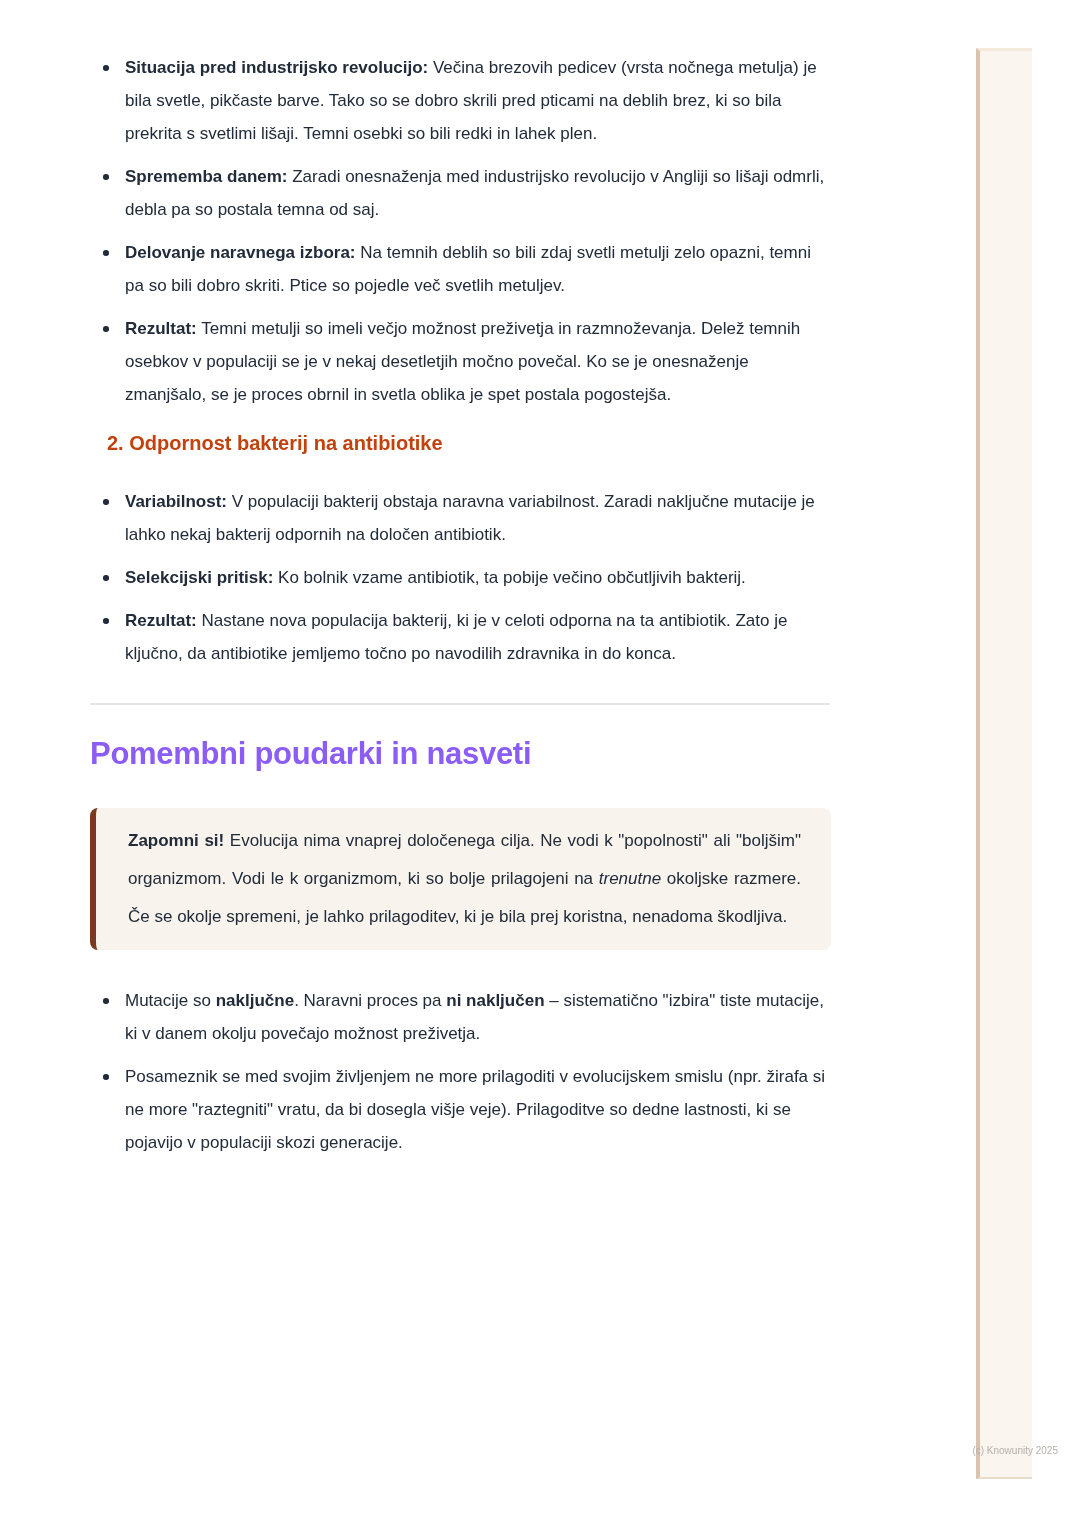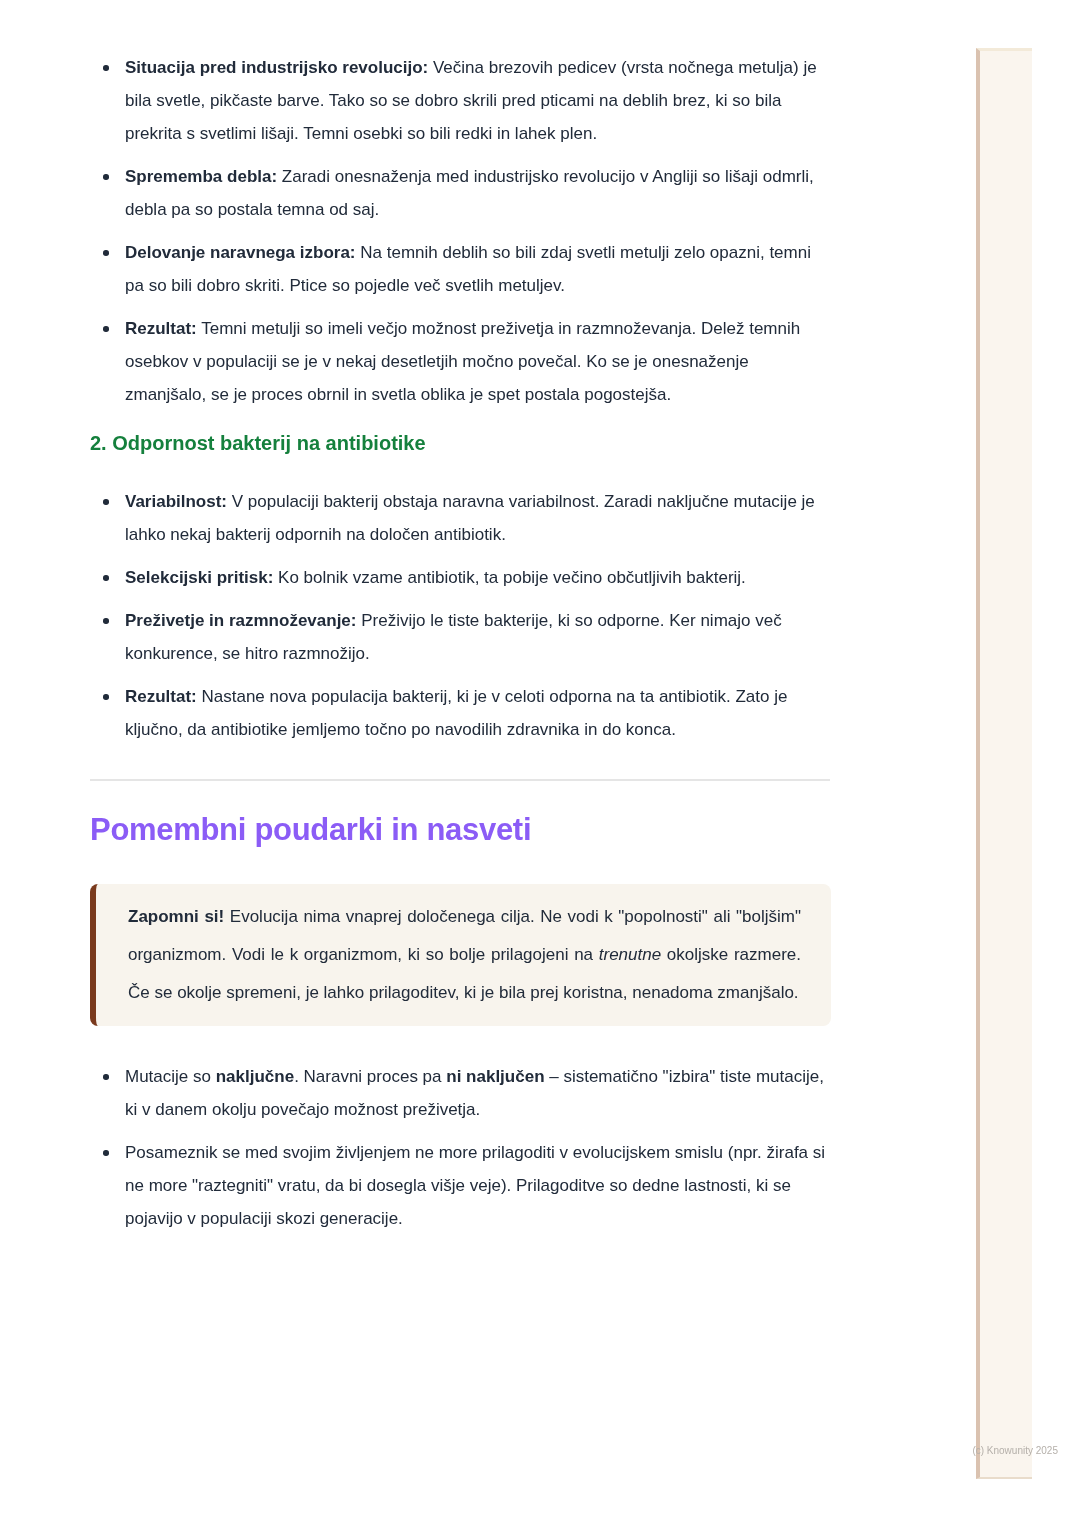--- a/index.html
+++ b/index.html
@@ -43,25 +43,25 @@
     left: 13px;
     top: 14px;
     width: 5.5px;
     height: 5.5px;
     border-radius: 50%;
     background: #212b3a;
   }
   strong { font-weight: bold; }
   em { font-style: italic; }
   h3.sub-heading {
-    margin: 18px 0 28px 0;
+    margin: 18px 0 28px 17px;
     font-size: 20px;
     line-height: 28px;
     font-weight: bold;
-    color: #15803d;
+    color: #c2410c;
   }
   hr.divider {
     border: none;
     border-top: 2px solid #e5e5e5;
     margin: 33px 0 0 0;
     width: 740px;
   }
   h1.highlights {
     margin: 28px 0 0 0;
     font-size: 31px;
@@ -111,40 +111,39 @@
   }
 </style>
 </head>
 <body>
 
 <div class="page" style="background: rgb(255, 255, 255); color: rgb(33, 43, 58);">
   <div class="content">
 
     <ul class="bullets">
         <li><strong>Situacija pred industrijsko revolucijo:</strong><span> Večina brezovih pedicev (vrsta nočnega metulja) je bila svetle, pikčaste barve. Tako so se dobro skrili pred pticami na deblih brez, ki so bila prekrita s svetlimi lišaji. Temni osebki so bili redki in lahek plen.</span></li>
-        <li><strong>Sprememba debla:</strong><span> Zaradi onesnaženja med industrijsko revolucijo v Angliji so lišaji odmrli, debla pa so postala temna od saj.</span></li>
+        <li><strong>Sprememba danem:</strong><span> Zaradi onesnaženja med industrijsko revolucijo v Angliji so lišaji odmrli, debla pa so postala temna od saj.</span></li>
         <li><strong>Delovanje naravnega izbora:</strong><span> Na temnih deblih so bili zdaj svetli metulji zelo opazni, temni pa so bili dobro skriti. Ptice so pojedle več svetlih metuljev.</span></li>
         <li><strong>Rezultat:</strong><span> Temni metulji so imeli večjo možnost preživetja in razmnoževanja. Delež temnih osebkov v populaciji se je v nekaj desetletjih močno povečal. Ko se je onesnaženje zmanjšalo, se je proces obrnil in svetla oblika je spet postala pogostejša.</span></li>
       </ul>
 
     <h3 class="sub-heading">2. Odpornost bakterij na antibiotike</h3>
 
     <ul class="bullets">
         <li><strong>Variabilnost:</strong><span> V populaciji bakterij obstaja naravna variabilnost. Zaradi naključne mutacije je lahko nekaj bakterij odpornih na določen antibiotik.</span></li>
         <li><strong>Selekcijski pritisk:</strong><span> Ko bolnik vzame antibiotik, ta pobije večino občutljivih bakterij.</span></li>
-        <li><strong>Preživetje in razmnoževanje:</strong><span> Preživijo le tiste bakterije, ki so odporne. Ker nimajo več konkurence, se hitro razmnožijo.</span></li>
         <li><strong>Rezultat:</strong><span> Nastane nova populacija bakterij, ki je v celoti odporna na ta antibiotik. Zato je ključno, da antibiotike jemljemo točno po navodilih zdravnika in do konca.</span></li>
       </ul>
 
     <hr class="divider" style="border-top-color: rgb(229, 229, 229);">
 
     <h1 class="highlights" style="color: #8b5cf6;">Pomembni poudarki in nasveti</h1>
 
     <div class="callout" style="background: rgb(248, 244, 237); border-left-color: rgb(122, 58, 29);">
-      <p><strong>Zapomni si!</strong><span> Evolucija nima vnaprej določenega cilja. Ne vodi k "popolnosti" ali "boljšim" organizmom. Vodi le k organizmom, ki so bolje prilagojeni na </span><em>trenutne</em><span> okoljske razmere. Če se okolje spremeni, je lahko prilagoditev, ki je bila prej koristna, nenadoma zmanjšalo.</span></p>
+      <p><strong>Zapomni si!</strong><span> Evolucija nima vnaprej določenega cilja. Ne vodi k "popolnosti" ali "boljšim" organizmom. Vodi le k organizmom, ki so bolje prilagojeni na </span><em>trenutne</em><span> okoljske razmere. Če se okolje spremeni, je lahko prilagoditev, ki je bila prej koristna, nenadoma škodljiva.</span></p>
     </div>
 
     <ul class="bullets post">
         <li><span>Mutacije so </span><strong>naključne</strong><span>. Naravni proces pa </span><strong>ni naključen</strong><span> – sistematično "izbira" tiste mutacije, ki v danem okolju povečajo možnost preživetja.</span></li>
         <li><span>Posameznik se med svojim življenjem ne more prilagoditi v evolucijskem smislu (npr. žirafa si ne more "raztegniti" vratu, da bi dosegla višje veje). Prilagoditve so dedne lastnosti, ki se pojavijo v populaciji skozi generacije.</span></li>
       </ul>
 
   </div>
 
   <div class="stripe" style="background: rgb(250, 245, 238); border-left-color: rgb(218, 194, 176);"></div>

